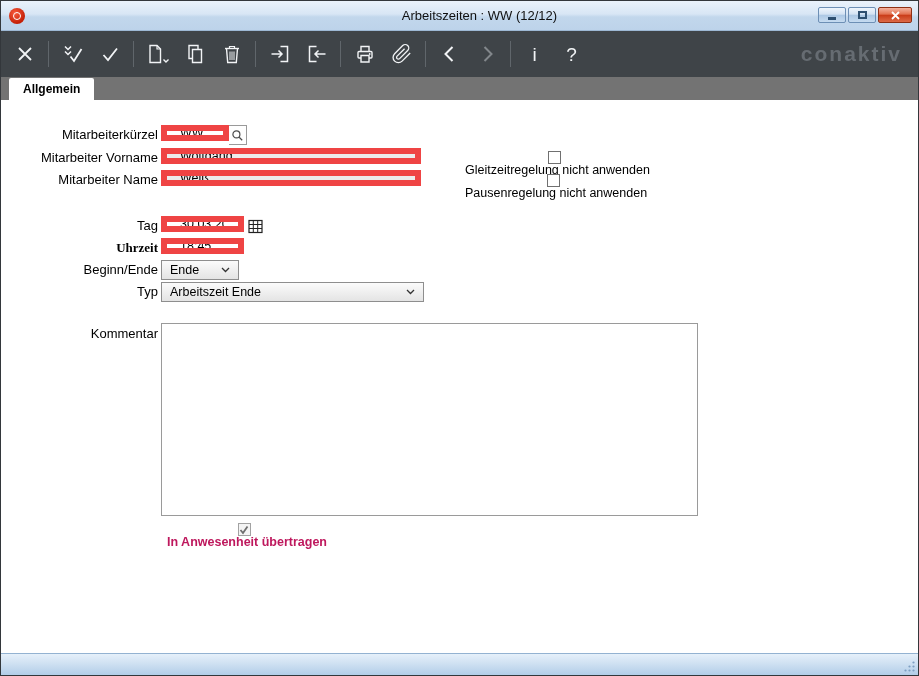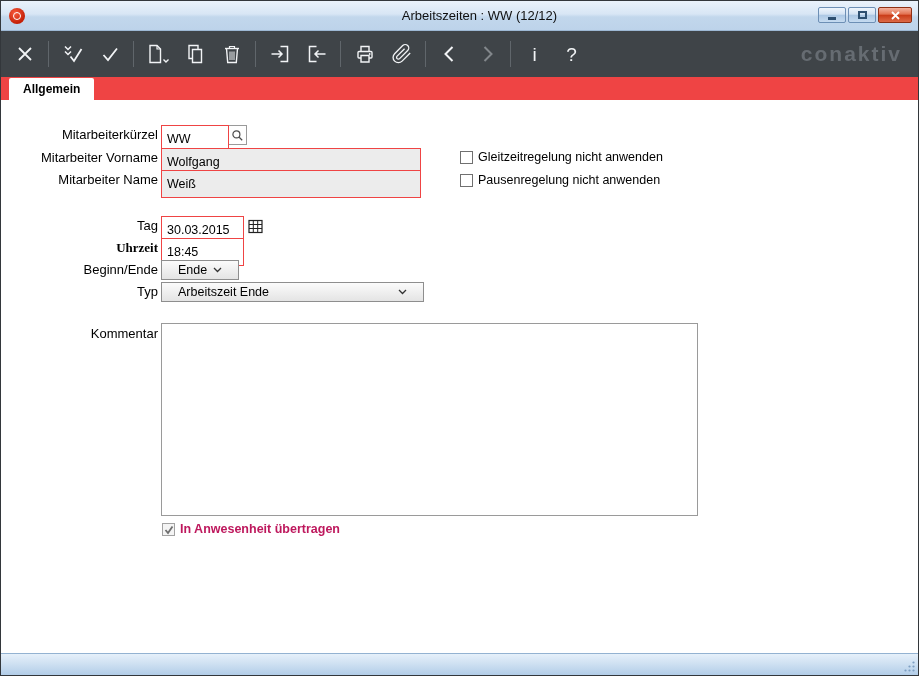--- a/index.html
+++ b/index.html
@@ -81,21 +81,21 @@
   .logo {
     margin-left: auto; padding-right: 16px;
     font-size: 21px; font-weight: 600;
     letter-spacing: 2px; color: #666c72;
     text-transform: lowercase;
     user-select: none;
   }
 
   
   .tabrow {
-    height: 23px; background: #ef4444;
+    height: 23px; background: #737373;
     display: flex; align-items: flex-end;
   }
   .tab {
     margin-left: 8px;
     background: #fff; color: #000;
     font-size: 12px; font-weight: bold;
     padding: 4px 14px 4px 14px;
     border-radius: 2px 2px 0 0;
     cursor: default;
   }
@@ -107,54 +107,54 @@
     font-size: 13px;
   }
   .flabel {
     position: absolute; left: 0; width: 157px;
     text-align: right; line-height: 20px; color: #000;
     white-space: nowrap;
     padding-left: 36px;
   }
   .flabel.bold { font-weight: bold; font-family: Liberation Serif, serif; }
   .tinput {
-    position: absolute; height: 28px;
-    border: 1px solid #ef4444;
+    position: absolute; height: 16px;
+    border: 6px solid #ef4444;
     font-family: "Liberation Sans", sans-serif;
-    font-size: 12.5px; padding: 1px 5px;
+    font-size: 12.5px; padding: 1px 13px;
     background: #fff; color: #000;
   }
   .tinput.readonly { background: #ececec; }
   .lookup-btn {
     position: absolute; width: 18px; height: 20px;
     border: 1px solid #9a9a9a; border-left: none;
     background: #fff; display: flex; align-items: center; justify-content: center;
     cursor: default; padding: 0;
   }
   .icon-btn {
     position: absolute; background: transparent; border: none;
     padding: 0; cursor: default; display: flex; align-items: center; justify-content: center;
   }
   .fselect {
     position: absolute; height: 20px;
     border: 1px solid #8e8e8e;
     background: linear-gradient(#fbfbfb, #e4e4e4);
     display: flex; align-items: center;
-    font-size: 12.5px; padding: 0 16px;
+    font-size: 12.5px; padding: 0 8px;
     cursor: default;
   }
   .fselect .sel-text { flex: 1; white-space: nowrap; overflow: hidden; }
   .fselect svg { flex: none; margin-left: 4px; }
   .ftextarea {
     position: absolute;
     border: 1px solid #9a9a9a;
     background: #fff; resize: none;
     font-family: "Liberation Sans", sans-serif; font-size: 12.5px;
   }
-  .cbrow { position: absolute; display: flex; align-items: center; }
+  .cbrow { position: absolute; display: flex; align-items: center; flex-direction: column; }
   .cbbox {
     width: 13px; height: 13px;
     border: 1px solid #707070; background: #fff;
     display: flex; align-items: center; justify-content: center;
     cursor: default;
   }
   .cbbox svg { display: none; }
   .cbbox.checked svg { display: block; }
   .cbrow.disabled .cbbox { border-color: #a2a2a2; background: #f4f4f4; }
   .cblabel { margin-left: 5px; font-size: 12.5px; color: #000; line-height: 13px; }

